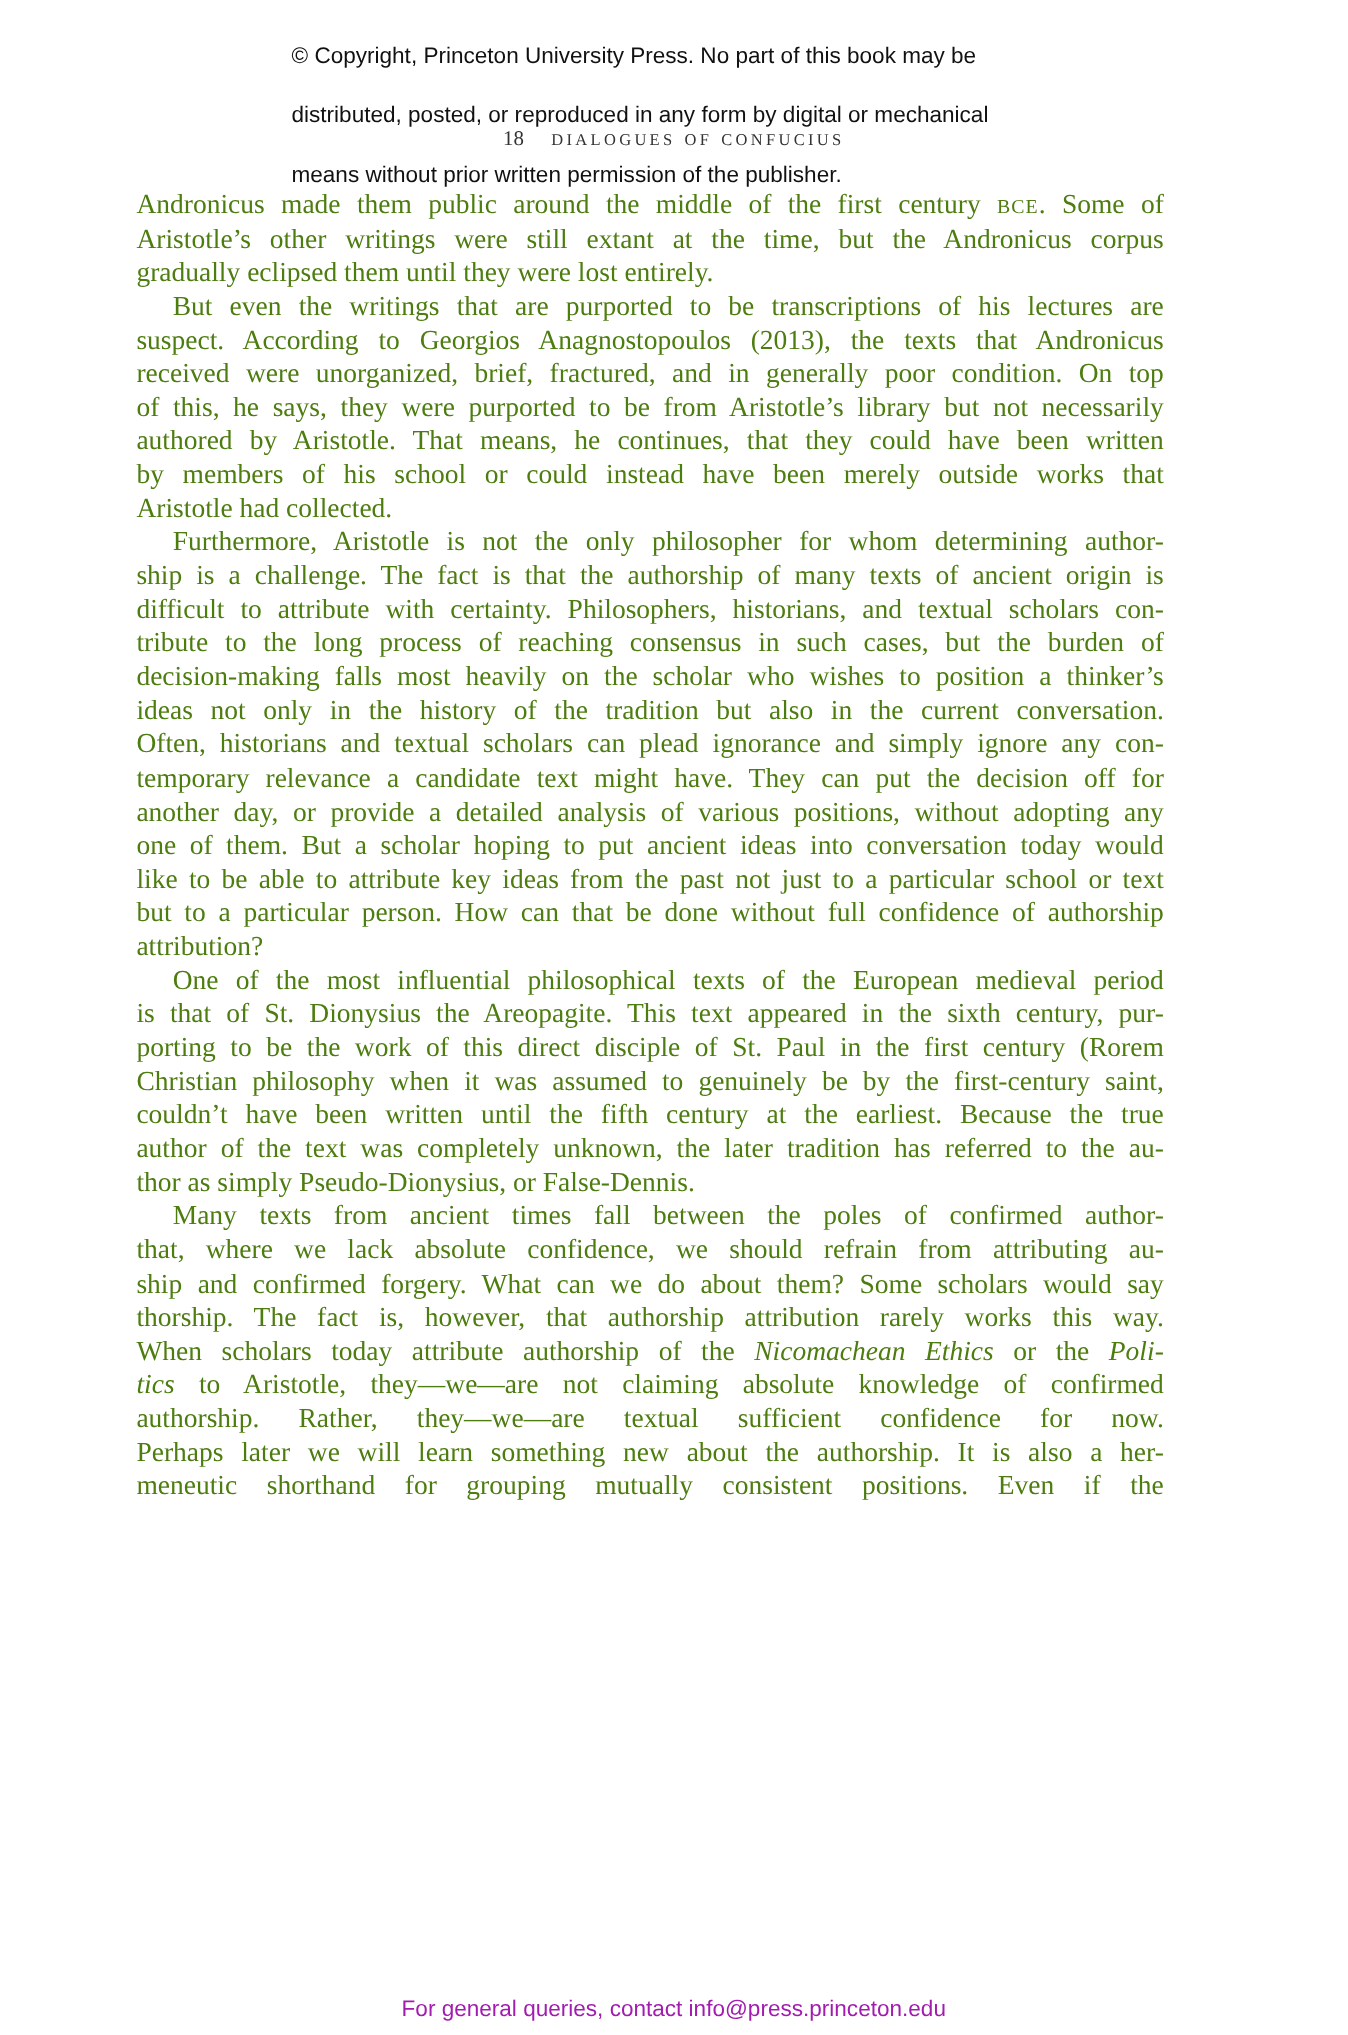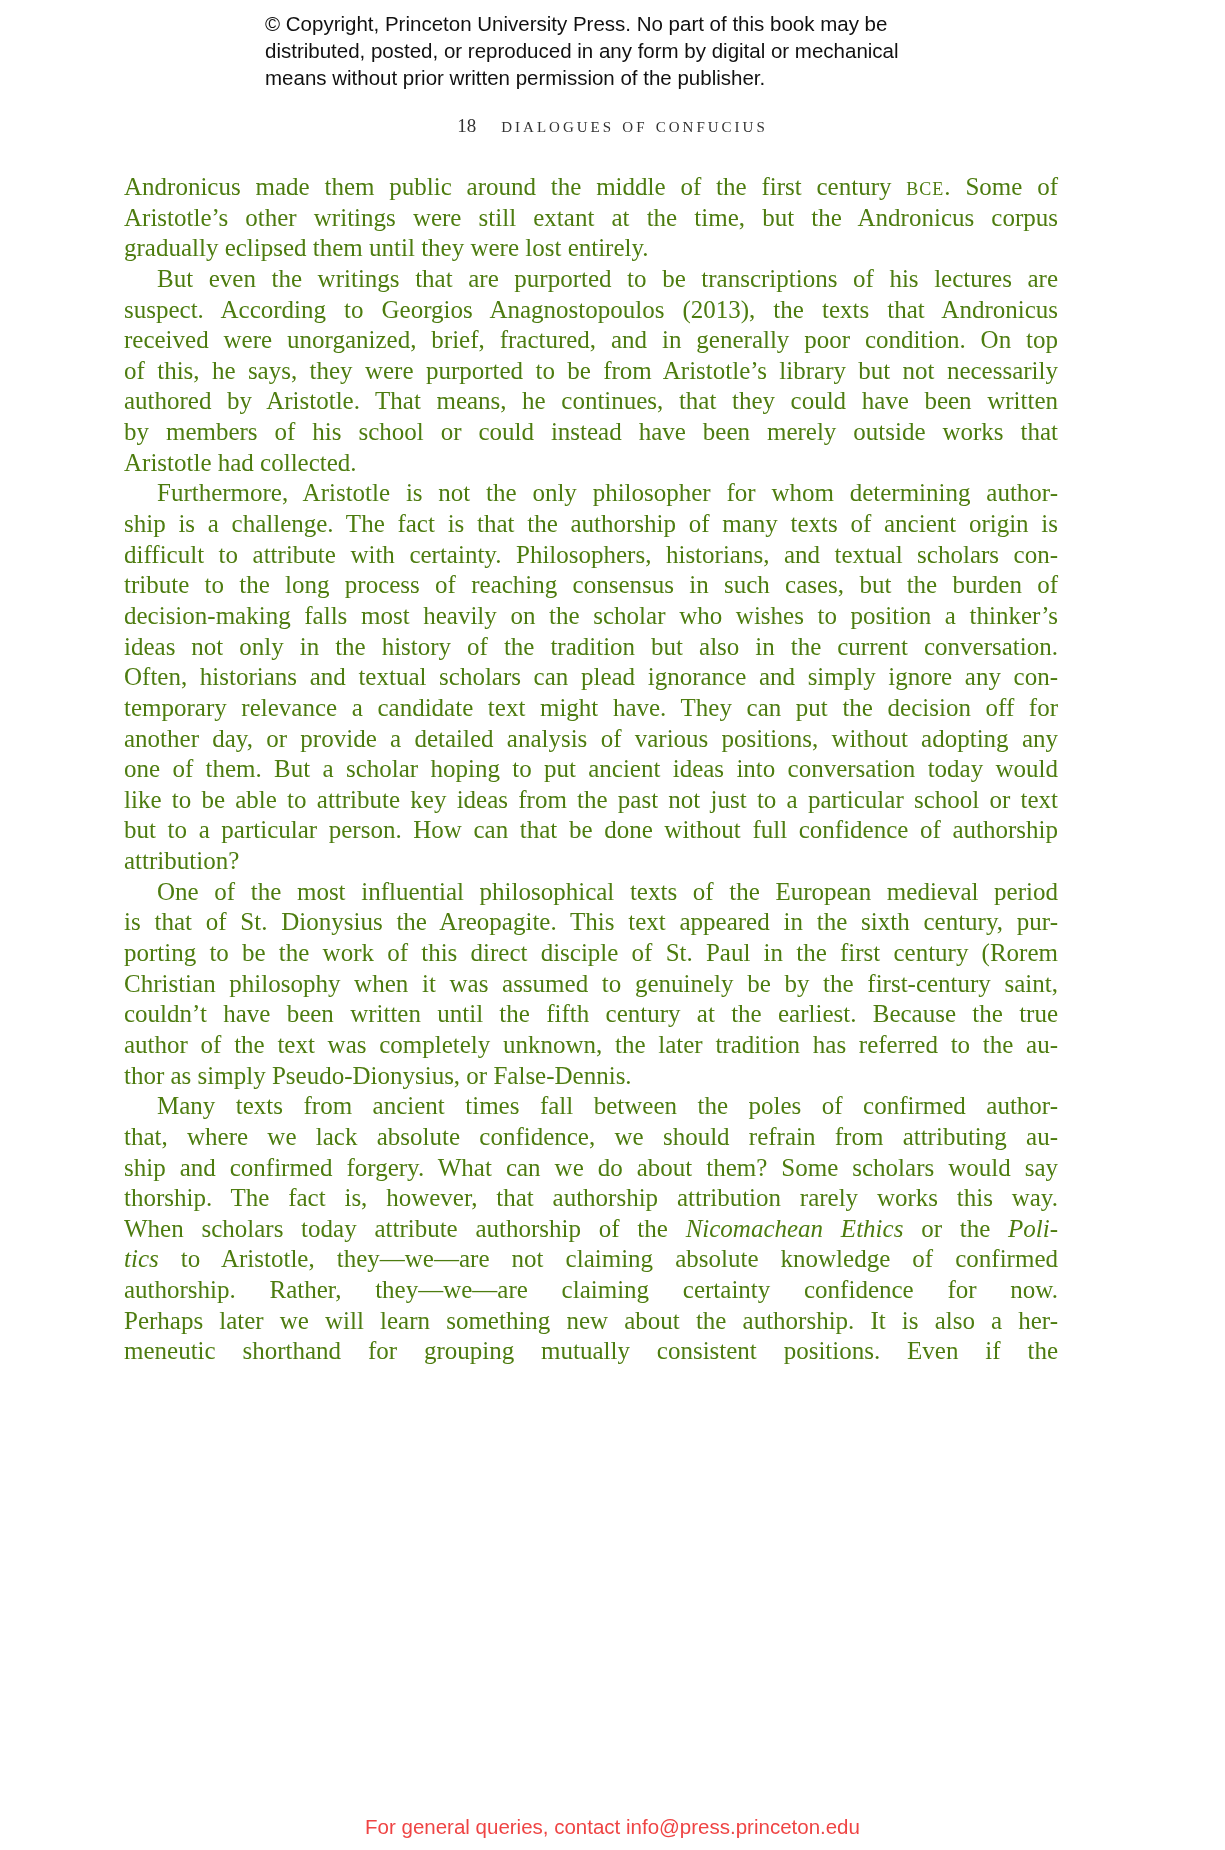--- a/index.html
+++ b/index.html
@@ -2,42 +2,42 @@
 <html><head>
   <meta charset="utf-8">
   <style>
     html, body { margin: 0; padding: 0; background: #ffffff; }
     body { width: 1225px; height: 1850px; position: relative; overflow: hidden; }
     .notice {
       position: absolute; left: 265px; top: 10px; width: 760px;
       font-family: "Liberation Sans", sans-serif; font-size: 20.5px; line-height: 27px;
       color: #111;
     }
-    .notice div { white-space: nowrap; }
+    .notice div { white-space: nowrap; margin-top: 27px; }
     .running-head {
       position: absolute; left: 0; width: 1225px; top: 113px; text-align: center;
       font-family: "Liberation Serif", serif; font-size: 18px; color: #333;
       letter-spacing: 2.5px;
     }
     .running-head .pg { margin-right: 18px; letter-spacing: 0; font-size: 19px; }
     .running-head .title { font-variant: small-caps; text-transform: lowercase; font-size: 21px; letter-spacing: 3px; }
     .body-text {
       position: absolute; left: 124px; top: 172px; width: 934px;
       font-family: "Liberation Serif", serif; font-size: 25px; color: #4d7c0f;
     }
     .line {
       height: 30.65px; line-height: 30.65px; white-space: nowrap;
       text-align: justify; text-align-last: justify; overflow: visible;
     }
     .line.last { text-align-last: left; }
     .line.indent { padding-left: 33px; }
     .sc { font-variant: small-caps; text-transform: lowercase; letter-spacing: 1px; }
     .footer {
       position: absolute; left: 0; width: 1225px; top: 1815px; text-align: center;
-      font-family: "Liberation Sans", sans-serif; font-size: 20.5px; color: #ef4444;
+      font-family: "Liberation Sans", sans-serif; font-size: 20.5px; color: #a21caf;
     }
   </style>
 </head>
 <body>
 
 <div class="notice">
   <div>© Copyright, Princeton University Press. No part of this book may be</div>
   <div>distributed, posted, or reproduced in any form by digital or mechanical</div>
   <div>means without prior written permission of the publisher.</div>
 </div>
@@ -77,18 +77,18 @@
   <div class="line">Christian philosophy when it was assumed to genuinely be by the first-century saint,</div>
   <div class="line">couldn’t have been written until the fifth century at the earliest. Because the true</div>
   <div class="line">author of the text was completely unknown, the later tradition has referred to the au-</div>
   <div class="line last">thor as simply Pseudo-Dionysius, or False-Dennis.</div>
   <div class="line indent">Many texts from ancient times fall between the poles of confirmed author-</div>
   <div class="line">that, where we lack absolute confidence, we should refrain from attributing au-</div>
   <div class="line">ship and confirmed forgery. What can we do about them? Some scholars would say</div>
   <div class="line">thorship. The fact is, however, that authorship attribution rarely works this way.</div>
   <div class="line"><span>When scholars today attribute authorship of the </span><i>Nicomachean Ethics</i><span> or the </span><i>Poli-</i></div>
   <div class="line"><i>tics</i><span> to Aristotle, they—we—are not claiming absolute knowledge of confirmed</span></div>
-  <div class="line">authorship. Rather, they—we—are claiming certainty confidence for now.</div>
+  <div class="line">authorship. Rather, they—we—are textual sufficient confidence for now.</div>
   <div class="line">Perhaps later we will learn something new about the authorship. It is also a her-</div>
   <div class="line">meneutic shorthand for grouping mutually consistent positions. Even if the</div>
 </div>
 
 <div class="footer">For general queries, contact info@press.princeton.edu</div>
 
 </body></html>

